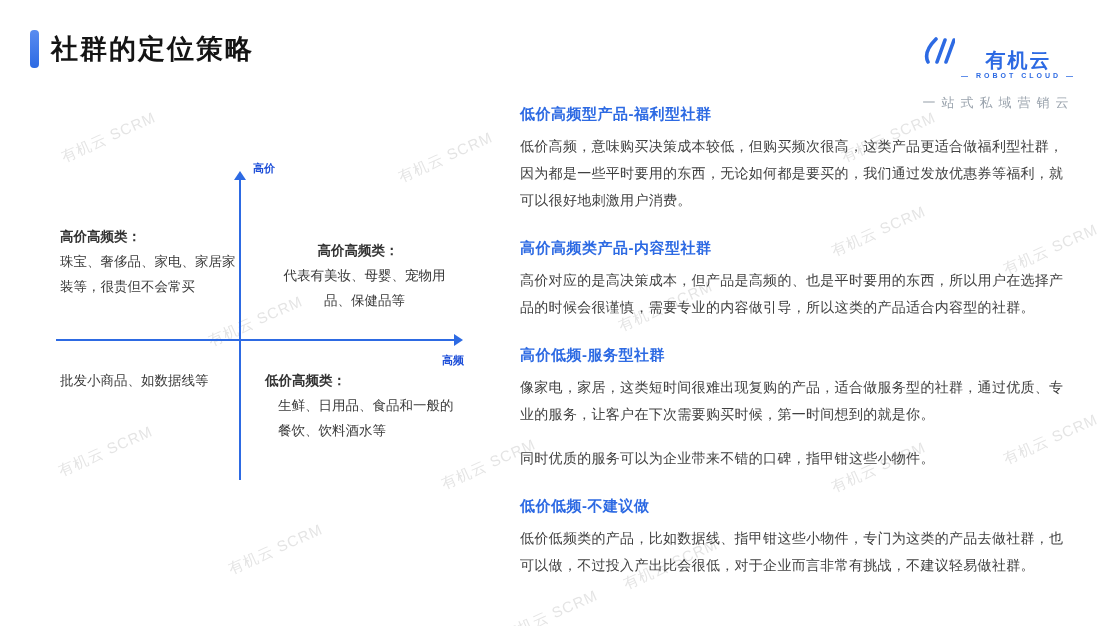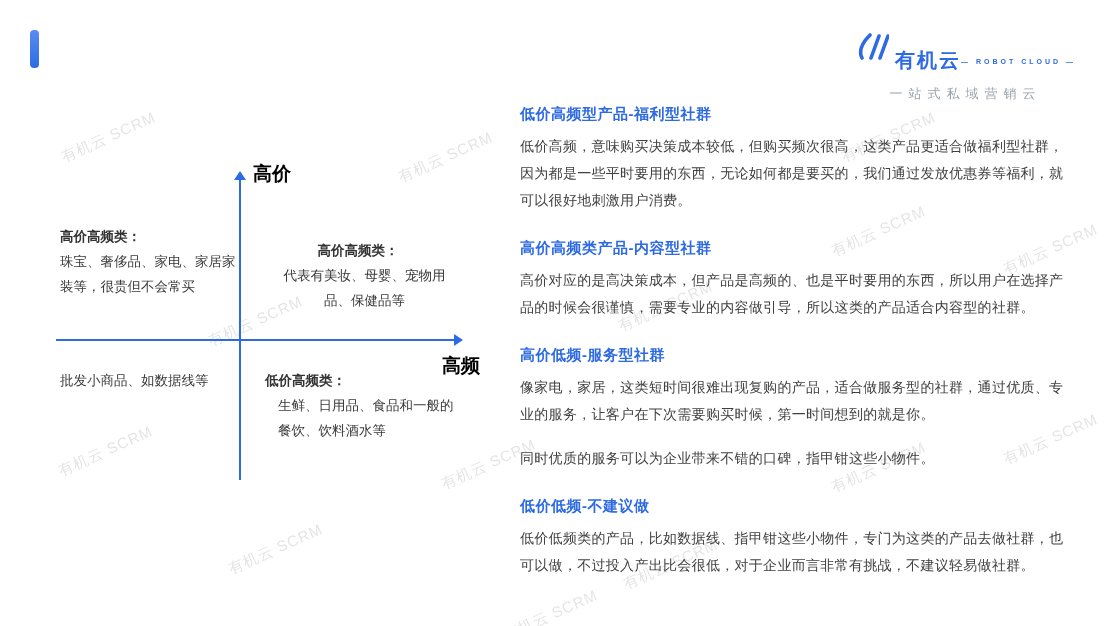--- a/index.html
+++ b/index.html
@@ -28,40 +28,40 @@
   .header { position:absolute; left:30px; top:30px; display:flex; align-items:center; z-index:2; }
   .title-bar {
     width:9px; height:38px; border-radius:4px; margin-right:12px;
     background:linear-gradient(180deg,#5a8cf0 0%, #2D6AE3 100%);
   }
   .page-title { font-size:27px; font-weight:800; color:#141414; letter-spacing:2px; }
 
   
   .logo { position:absolute; right:36px; top:26px; text-align:center; z-index:2; }
   .logo-row { display:flex; align-items:center; justify-content:center; gap:6px; }
-  .logo-texts { display:flex; flex-direction:row; align-items:center;margin-top:24px; }
+  .logo-texts { display:flex; flex-direction:column; align-items:center;margin-top:24px; }
   .logo-brand { color:#2D6AE3; font-weight:800; font-size:20px; letter-spacing:2px; line-height:20px; }
   .logo-sub { color:#2D6AE3; font-size:7px; font-weight:700; letter-spacing:3px; margin-top:2px; }
   .logo-tagline { color:#9aa3ad; font-size:13px; letter-spacing:6px; margin-top:15px; }
 
   
   .diagram { position:absolute; left:0; top:0; width:520px; height:626px; z-index:1; }
   .axis-v { position:absolute; left:239px; top:180px; width:2px; height:300px; background:#2D6AE3; }
   .axis-h { position:absolute; left:56px; top:339px; width:400px; height:2px; background:#2D6AE3; }
   .arrow-up {
     position:absolute; left:234px; top:171px; width:0; height:0;
     border-left:6px solid transparent; border-right:6px solid transparent;
     border-bottom:9px solid #2D6AE3;
   }
   .arrow-right {
     position:absolute; left:454px; top:334px; width:0; height:0;
     border-top:6px solid transparent; border-bottom:6px solid transparent;
     border-left:9px solid #2D6AE3;
   }
-  .axis-label { position:absolute; color:#000000; font-size:19px; font-weight:700; }
+  .axis-label { position:absolute; color:#1d4ed8; font-size:11px; font-weight:700; }
   .axis-label.y { left:253px; top:161px; }
   .axis-label.x { left:442px; top:353px; }
 
   .quad { position:absolute; font-size:13.5px; line-height:25px; color:#3a3a3a; }
   .quad b { font-weight:700; color:#333; display:block; }
   .quad .indent { margin-left:13px; }
   .quad.tl { left:60px;  top:224px; width:178px; }
   .quad.tr { left:265px; top:238px; width:186px;text-align:center; }
   .quad.bl { left:60px;  top:368px; width:185px; }
   .quad.br { left:265px; top:368px; width:190px; }
@@ -88,20 +88,21 @@
   <span class="wm" style="left:438px; top:455px;">有机云 SCRM</span>
   <span class="wm" style="left:828px; top:458px;">有机云 SCRM</span>
   <span class="wm" style="left:1000px;top:430px;">有机云 SCRM</span>
   <span class="wm" style="left:225px; top:540px;">有机云 SCRM</span>
   <span class="wm" style="left:620px; top:555px;">有机云 SCRM</span>
   <span class="wm" style="left:500px; top:606px;">有机云 SCRM</span>
 </div>
 
 <div class="header">
   <div class="title-bar"></div>
+  <h1 class="page-title">社群的定位策略</h1>
 </div>
 
 <div class="logo">
   <div class="logo-row">
     <span>
       <svg width="34" height="27" viewBox="0 0 34 27" aria-hidden="true">
         <path d="M7 25 Q2 15 15 2" stroke="#2D6AE3" stroke-width="3.6" fill="none" stroke-linecap="round"></path>
         <path d="M16 25 L24 3" stroke="#2D6AE3" stroke-width="3.6" fill="none" stroke-linecap="round"></path>
         <path d="M25 25 L33 3" stroke="#2D6AE3" stroke-width="3.6" fill="none" stroke-linecap="round"></path>
       </svg>

